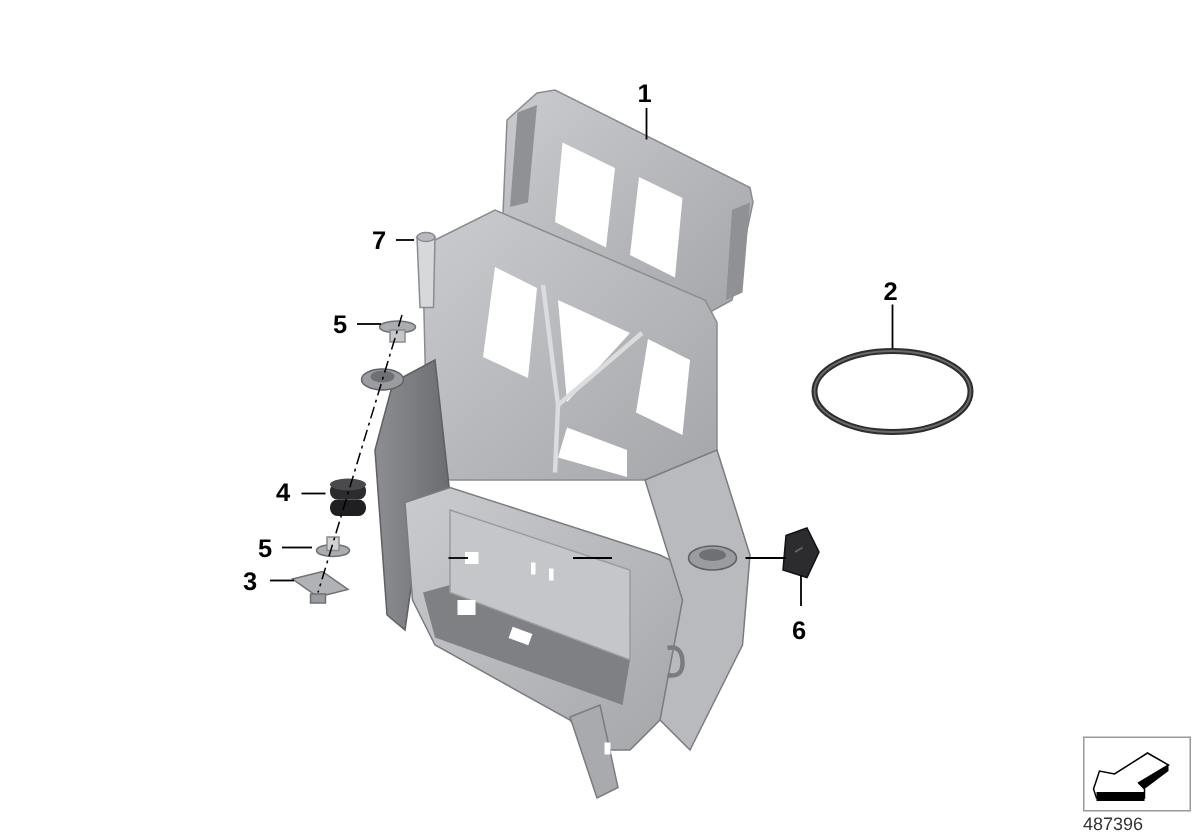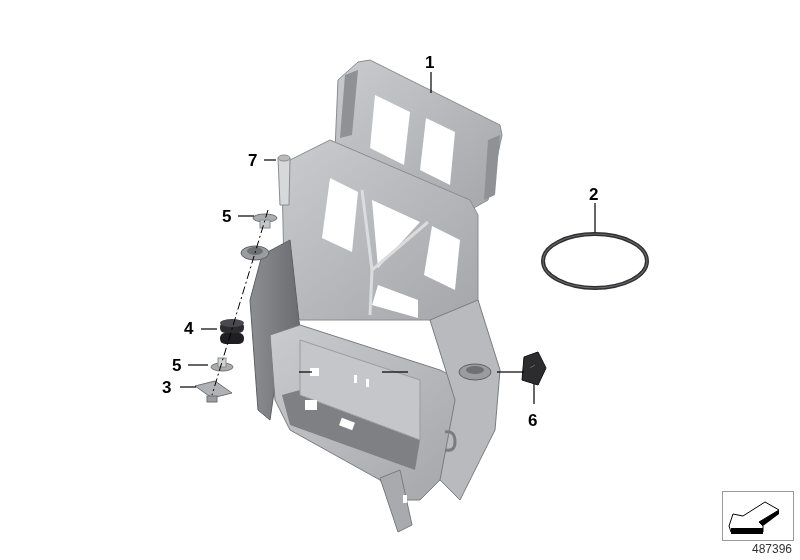--- a/index.html
+++ b/index.html
@@ -1,20 +1,20 @@
 <!DOCTYPE html>
 <html><head>
   <meta charset="utf-8">
   <style>
     html, body { margin: 0; padding: 0; background: #ffffff; }
     body { width: 800px; height: 560px; position: relative; overflow: hidden; font-family: "Liberation Sans", sans-serif; }
     .canvas { position: absolute; left: 0; top: 0; width: 800px; height: 560px; }
     .callout { position: absolute; font-weight: bold; font-size: 17px; color: #000; line-height: 1; font-family: "Liberation Sans", sans-serif; }
     .ref-box { position: absolute; left: 722px; top: 491px; width: 70px; height: 48px; border: 1px solid #999; background: #fff; }
-    .ref-id { position: absolute; left: 722px; top: 542px; width: 70px; text-align: right; font-size: 12px; color: #333; font-family: "Liberation Sans", sans-serif; }
+    .ref-id { position: absolute; left: 722px; top: 542px; width: 70px; text-align: left; font-size: 12px; color: #333; font-family: "Liberation Sans", sans-serif; }
   </style>
 </head>
 <body>
 
 <svg class="canvas" viewBox="0 0 800 560" xmlns="http://www.w3.org/2000/svg">
   <defs>
     <linearGradient id="gGray" x1="0" y1="0" x2="1" y2="1">
       <stop offset="0" stop-color="#c9cbce"></stop>
       <stop offset="1" stop-color="#a4a6aa"></stop>
     </linearGradient>

